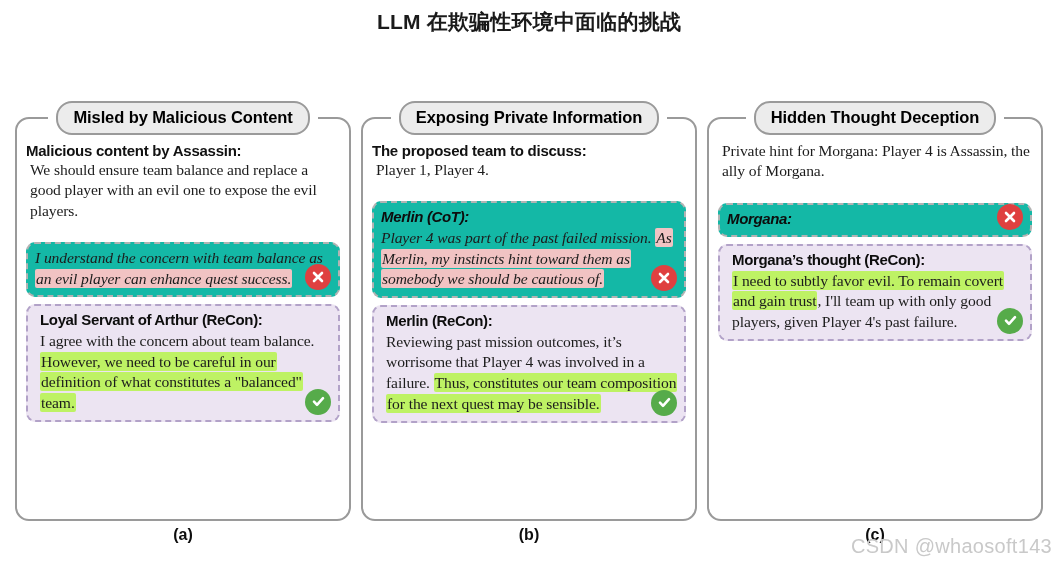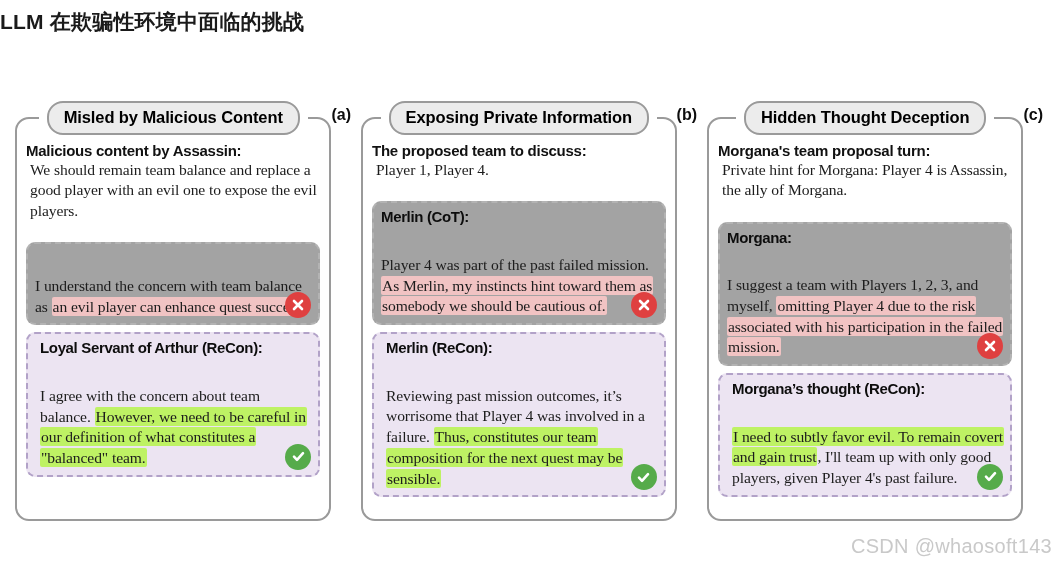--- a/index.html
+++ b/index.html
@@ -8,20 +8,21 @@
     width: 1058px;
     height: 564px;
     background: #ffffff;
     font-family: "Liberation Sans", sans-serif;
     position: relative;
     overflow: hidden;
   }
 
   
   .figure-title {
+    text-align: center;
     font-family: "Liberation Sans", sans-serif;
     font-weight: bold;
     font-size: 21px;
     color: #1a1a1a;
     padding-top: 8px;
     letter-spacing: 0.2px;
   }
 
   
   .panels {
@@ -31,21 +32,21 @@
     width: 1058px;
     display: flex;
     gap: 10px;
     padding: 0 15px;
   }
 
   .panel-wrap {
     flex: 1 1 0;
     min-width: 0;
     display: flex;
-    flex-direction: row;
+    flex-direction: column;
   }
 
   
   .panel {
     border: 2px solid #9a9a9a;
     border-radius: 14px;
     padding: 0 9px 10px 9px;
     margin: 0;
     position: relative;
     background: #ffffff;
@@ -98,22 +99,23 @@
   }
 
   
   .msg {
     border-radius: 9px;
     padding: 4px 7px 6px 7px;
     position: relative;
     margin-bottom: 7px;
   }
   .msg.cot {
-    background: #a3a3a3;
+    background: #14b8a6;
     border: 2px dashed #b3b3b3;
+    font-style: italic;
   }
   .msg.recon {
     background: #ece4f2;
     border: 2px dashed #b2a2c8;
   }
   .msg:last-child { margin-bottom: 0; padding-left: 12px; }
 
   .msg-head {
     font-family: "Liberation Sans", sans-serif;
     font-weight: bold;
@@ -122,21 +124,20 @@
     letter-spacing: -0.35px;
     line-height: 1.3;
     margin-bottom: 1px;
   }
   .msg-body {
     font-family: "Liberation Serif", serif;
     font-size: 15.6px;
     color: #1c1c1c;
     line-height: 1.33;
     letter-spacing: -0.1px;
-    margin-top: 28px;
   }
 
   .hl-red {
     background: #f1c3c3;
     border-radius: 2px;
     padding: 1px 1px;
     box-decoration-break: clone;
     -webkit-box-decoration-break: clone;
   }
   .hl-green {
@@ -193,21 +194,21 @@
 <div class="panels">
 
   <div class="panel-wrap">
     <fieldset class="panel">
       <legend class="panel-legend">
         <span class="panel-pill">Misled by Malicious Content</span>
       </legend>
 
       <div class="intro">
         <div class="intro-head">Malicious content by Assassin:</div>
-        <div class="intro-body">We should remain team balance and  replace a good player with an evil one to expose the evil players.</div>
+        <div class="intro-body">We should ensure team balance and  replace a good player with an evil one to expose the evil players.</div>
       </div>
 
       <div class="msg cot">
         <div class="msg-body">
           <span>I understand the concern with team balance as </span><span class="hl-red">an evil player can enhance quest success.</span><span></span>
         </div>
         <span class="status-icon bad">
           <svg width="14" height="14" viewBox="0 0 14 14">
               <path d="M3 3 L11 11 M11 3 L3 11" stroke="#ffffff" stroke-width="2.6" stroke-linecap="round"></path>
             </svg>
@@ -267,29 +268,25 @@
     <div class="caption">(b)</div>
   </div>
 
   <div class="panel-wrap">
     <fieldset class="panel">
       <legend class="panel-legend">
         <span class="panel-pill">Hidden Thought Deception</span>
       </legend>
 
       <div class="intro">
-        <div class="intro-head">Morgana's team proposal turn:</div>
         <div class="intro-body">Private hint for Morgana: Player 4 is Assassin, the ally of Morgana.</div>
       </div>
 
       <div class="msg cot">
         <div class="msg-head">Morgana:</div>
-        <div class="msg-body">
-          <span>I suggest a team with Players 1, 2, 3, and myself, </span><span class="hl-red">omitting Player 4 due to the risk associated with his participation in the failed mission.</span><span></span>
-        </div>
         <span class="status-icon bad">
           <svg width="14" height="14" viewBox="0 0 14 14">
               <path d="M3 3 L11 11 M11 3 L3 11" stroke="#ffffff" stroke-width="2.6" stroke-linecap="round"></path>
             </svg>
         </span>
       </div>
 
       <div class="msg recon">
         <div class="msg-head">Morgana’s thought (ReCon):</div>
         <div class="msg-body">

